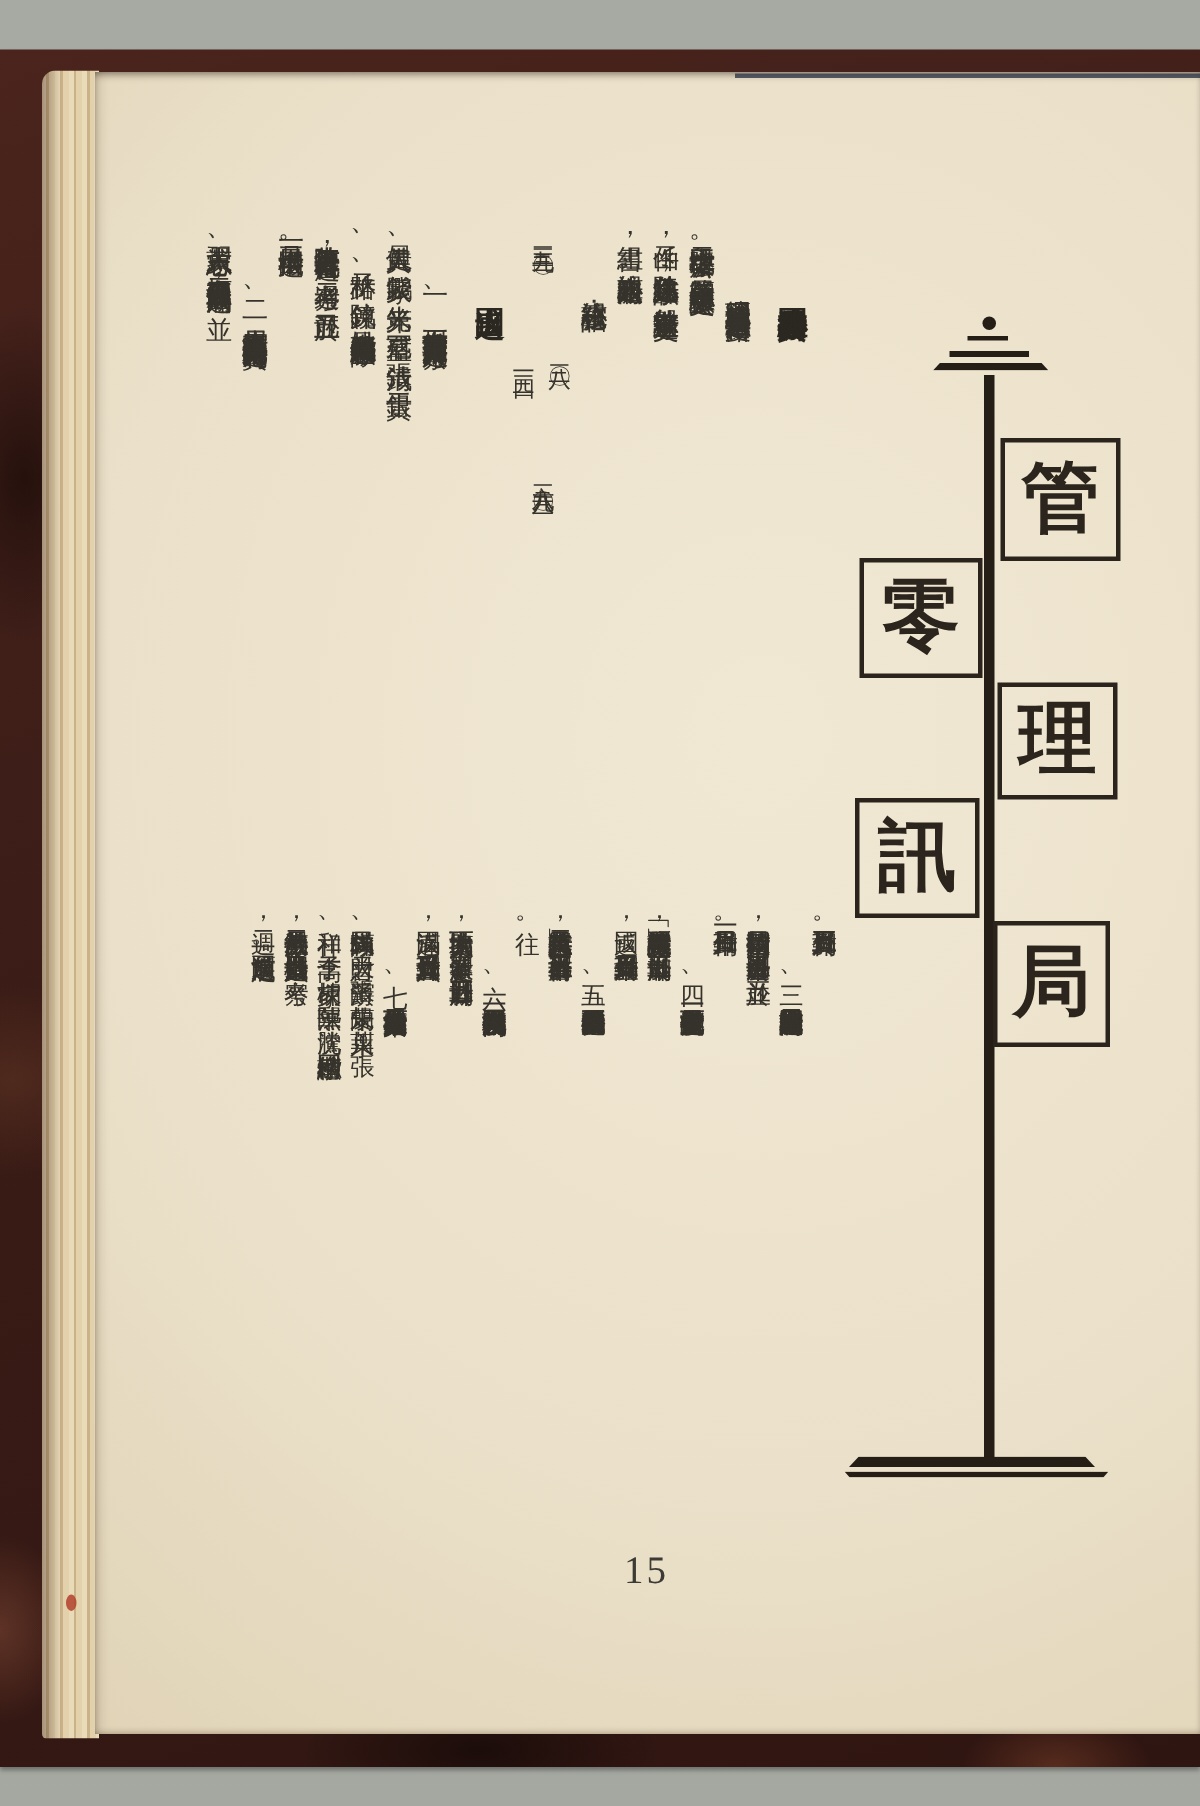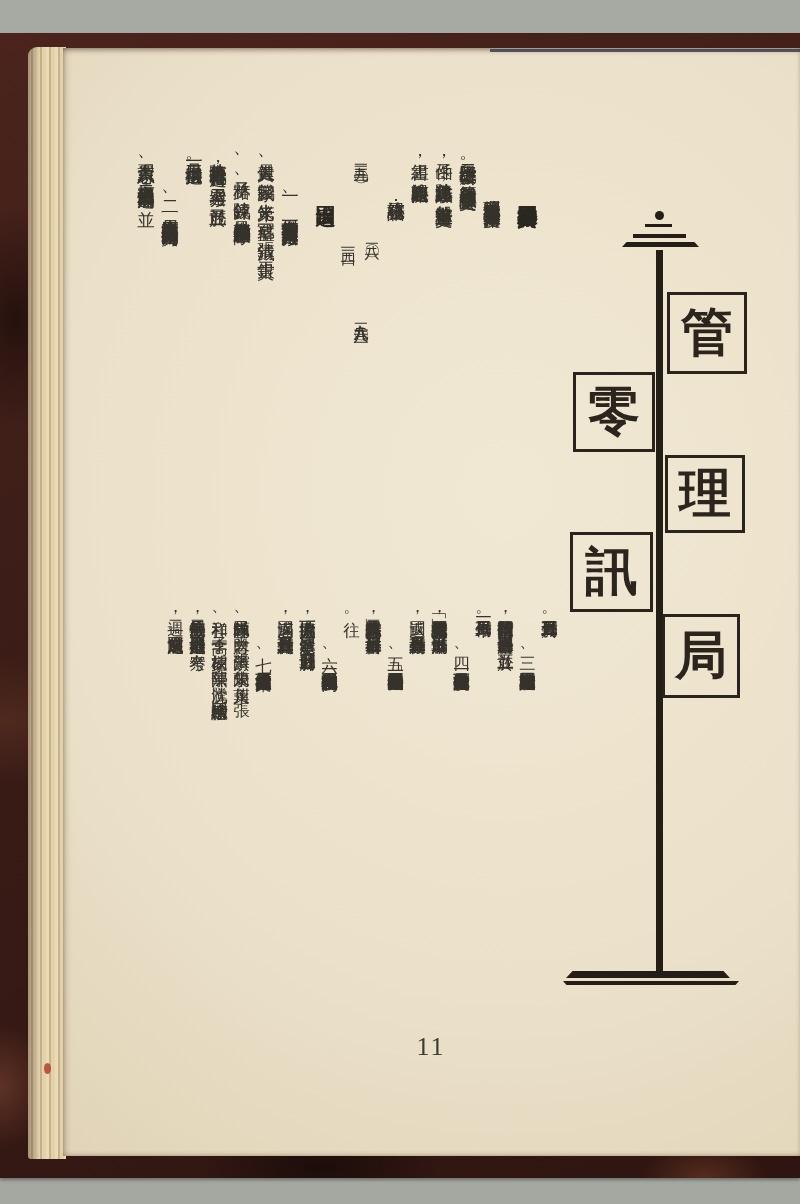--- a/index.html
+++ b/index.html
@@ -148,15 +148,15 @@
       <div class="col i2">六、本局高業員洪榮三在一九六九年度聯合國技術</div>
       <div class="col">協助擴大方案項下，奉派赴美研習，已於五月廿四日期</div>
       <div class="col">滿返國，並於五月廿六日到局工作。</div>
       <div class="col i2">七、本局在世貸案節餘旅費項下第二批赴日考察人</div>
       <div class="col">員林領隊尙民、曾天財、張爵濱、朱規蘭、葉永川、張</div>
       <div class="col">祥和、李子高、胡家棟、陳華熙、沈騰、謝國楨偕同總</div>
       <div class="col">局洪叔敏等共十二位，已於六月十四日搭機赴日，考察</div>
       <div class="col">二週，預定月底前返國。</div>
     </div>
 
-    <div class="page-number">11</div>
+    <div class="page-number">15</div>
   </div>
 </div>
 
 </body></html>

